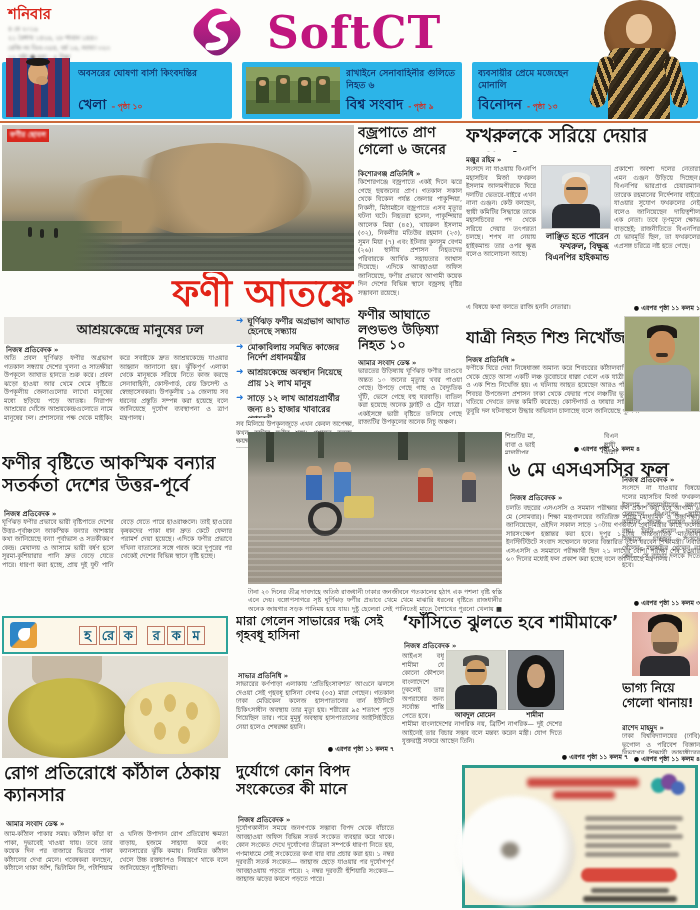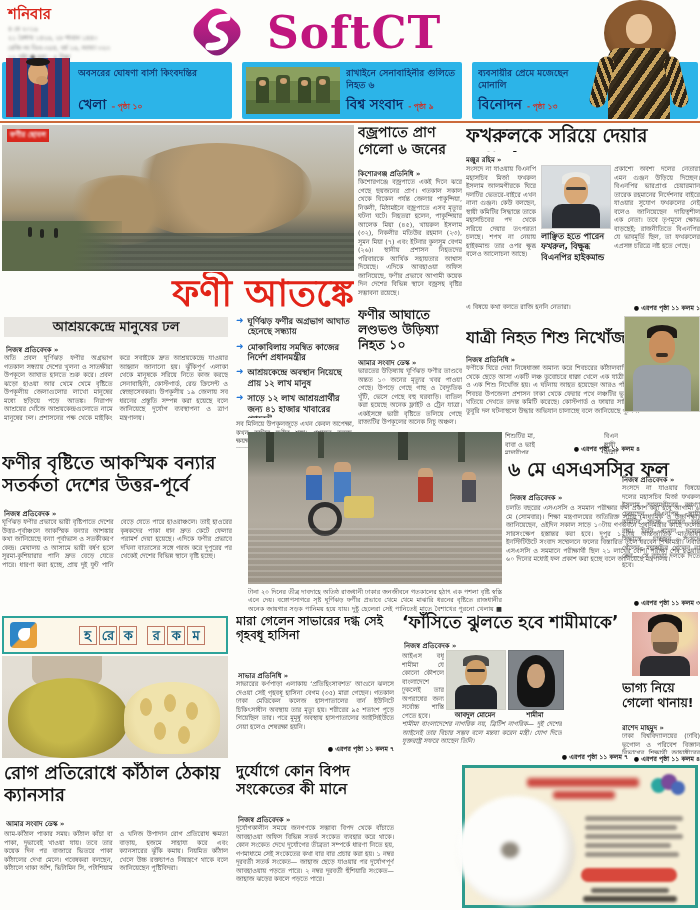--- a/index.html
+++ b/index.html
@@ -117,21 +117,21 @@
     <div class="abs" style="left:26px;top:102px;width:4px;height:10px;background:#22241f;border-radius:2px;"></div>
     <div class="abs" style="left:38px;top:104px;width:4px;height:9px;background:#22241f;border-radius:2px;"></div>
     <div class="abs" style="left:52px;top:103px;width:4px;height:10px;background:#22241f;border-radius:2px;"></div>
     <div class="abs" style="left:5px;top:4px;width:42px;height:13px;background:#d8281e;color:#fff;font-size:7px;font-weight:bold;text-align:center;line-height:13px;overflow:hidden;">
       <span class="blur1">ফণীর ছোবল</span>
     </div>
   </div>
 
   <div class="abs hl" style="left:2px;top:272px;width:352px;height:40px;font-size:37px;color:#e22418;text-align:right;">ফণী আতঙ্কে উপকূলবাসী</div>
 
-  <div class="abs subhead-box" style="left:4px;top:317px;width:224px;height:20px;">
+  <div class="abs subhead-box" style="left:4px;top:317px;width:224px;height:27px;padding-left:24px;">
     <span style="font-size:13px;font-weight:bold;color:#1c1c1c;">আশ্রয়কেন্দ্রে মানুষের ঢল</span>
   </div>
   <div class="abs byline" style="left:6px;top:344px;width:120px;">নিজস্ব প্রতিবেদক »</div>
   <div class="abs body-text c2" style="left:4px;top:354px;width:224px;height:94px;">অতি প্রবল ঘূর্ণিঝড় ফণীর অগ্রভাগ গতকাল সন্ধ্যায় দেশের খুলনা ও সাতক্ষীরা উপকূলে আঘাত হানতে শুরু করে। প্রবল ঝড়ো হাওয়া আর থেমে থেমে বৃষ্টিতে উপকূলীয় জেলাগুলোর লাখো মানুষের মধ্যে ছড়িয়ে পড়ে আতঙ্ক। নিরাপদ আশ্রয়ের খোঁজে আশ্রয়কেন্দ্রগুলোতে নামে মানুষের ঢল। প্রশাসনের পক্ষ থেকে মাইকিং করে সবাইকে দ্রুত আশ্রয়কেন্দ্রে যাওয়ার আহ্বান জানানো হয়। ঝুঁকিপূর্ণ এলাকা থেকে মানুষকে সরিয়ে নিতে কাজ করছে সেনাবাহিনী, কোস্টগার্ড, রেড ক্রিসেন্ট ও স্বেচ্ছাসেবকরা। উপকূলীয় ১৯ জেলায় সব ধরনের প্রস্তুতি সম্পন্ন করা হয়েছে বলে জানিয়েছে দুর্যোগ ব্যবস্থাপনা ও ত্রাণ মন্ত্রণালয়।</div>
 
   <div class="abs" style="left:236px;top:316px;width:118px;height:102px;overflow:hidden;">
     <div class="bullet-item">
       <span class="arrow-icon">➜</span>
       <span class="bullet-text">ঘূর্ণিঝড় ফণীর অগ্রভাগ আঘাত হেনেছে সন্ধ্যায়</span>
     </div>
@@ -162,21 +162,21 @@
   <div class="abs hl" style="left:466px;top:124px;width:234px;height:28px;font-size:19px;">ফখরুলকে সরিয়ে দেয়ার গুঞ্জন!</div>
   <div class="abs byline" style="left:466px;top:154px;width:120px;">মঞ্জুর রহিম »</div>
   <div class="abs body-text" style="left:466px;top:165px;width:70px;height:136px;">সংসদে না যাওয়ায় বিএনপি মহাসচিব মির্জা ফখরুল ইসলাম আলমগীরকে ঘিরে দলটির ভেতরে-বাইরে এখন নানা গুঞ্জন। কেউ বলছেন, স্থায়ী কমিটির সিদ্ধান্তে তাকে মহাসচিবের পদ থেকে সরিয়ে দেয়ার তৎপরতা চলছে। শপথ না নেয়ায় হাইকমান্ড তার ওপর ক্ষুব্ধ বলেও আলোচনা আছে।</div>
 
   <div class="abs photo" style="left:541px;top:165px;width:68px;height:62px;background:linear-gradient(180deg,#d9dde0 0 62%,#aeb6bd 100%);border:1px solid #d0d0d0;">
     <div class="abs" style="left:20px;top:6px;width:28px;height:12px;border-radius:50% 50% 0 0;background:#e9e9e5;"></div>
     <div class="abs" style="left:22px;top:11px;width:24px;height:28px;border-radius:46%;background:#d9a876;"></div>
     <div class="abs" style="left:24px;top:21px;width:20px;height:3px;background:#3a3a3a;border-radius:2px;"></div>
     <div class="abs" style="left:10px;top:38px;width:48px;height:24px;border-radius:10px 10px 0 0;background:#2a2d33;"></div>
   </div>
-  <div class="abs" style="left:541px;top:231px;width:68px;height:40px;font-size:8.2px;font-weight:bold;color:#202020;text-align:left;line-height:1.25;overflow:hidden;">লাঞ্ছিত হতে পারেন ফখরুল, বিক্ষুব্ধ বিএনপির হাইকমান্ড</div>
+  <div class="abs" style="left:541px;top:231px;width:68px;height:40px;font-size:8.2px;font-weight:bold;color:#202020;text-align:right;line-height:1.25;overflow:hidden;">লাঞ্ছিত হতে পারেন ফখরুল, বিক্ষুব্ধ বিএনপির হাইকমান্ড</div>
 
   <div class="abs body-text" style="left:614px;top:165px;width:86px;height:136px;">প্রকাশ্যে অবশ্য দলের নেতারা এমন গুঞ্জন উড়িয়ে দিচ্ছেন। বিএনপির ভারপ্রাপ্ত চেয়ারম্যান তারেক রহমানের নির্দেশনার বাইরে যাওয়ার সুযোগ ফখরুলের নেই বলেও জানিয়েছেন দায়িত্বশীল এক নেতা। তবে তৃণমূলে ক্ষোভ বাড়ছেই; রাজনীতিতে বিএনপির যে ভাবমূর্তি ছিল, তা ফখরুলের এপ্রসঙ্গ চরিত্রে নষ্ট হতে গেছে।</div>
   <div class="abs body-text" style="left:466px;top:303px;width:126px;height:10px;">এ বিষয়ে কথা বলতে রাজি হননি নেতারা।</div>
   <div class="abs marker" style="left:596px;top:303px;width:104px;">● এরপর পৃষ্ঠা ১১ কলম ১</div>
 
   <div class="abs hl" style="left:466px;top:328px;width:176px;height:24px;font-size:16px;">যাত্রী নিহত শিশু নিখোঁজ</div>
   <div class="abs byline" style="left:466px;top:354px;width:120px;">নিজস্ব প্রতিনিধি »</div>
   <div class="abs body-text" style="left:466px;top:364px;width:174px;height:78px;">ফণীকে ঘিরে দেয়া নিষেধাজ্ঞা অমান্য করে শিবচরের কাঁঠালবাড়ি ঘাট থেকে ছেড়ে আসা একটি লঞ্চ ডুবোচরে ধাক্কা খেলে এক যাত্রী নিহত ও এক শিশু নিখোঁজ হয়। এ ঘটনায় আহত হয়েছেন আরও পাঁচজন। শিবচর উপজেলা প্রশাসন ঢাকা থেকে ফেরার পথে লঞ্চটির ভুলত্রুটি খতিয়ে দেখতে তদন্ত কমিটি করেছে। কোস্টগার্ড ও ফায়ার সার্ভিসের ডুবুরি দল ঘটনাস্থলে উদ্ধার অভিযান চালাচ্ছে বলে জানিয়েছে পুলিশ।</div>
   <div class="abs marker" style="left:540px;top:444px;width:100px;">● এরপর পৃষ্ঠা ১১ কলম ৪</div>
   <div class="abs body-text" style="left:505px;top:432px;width:30px;height:22px;">শিশুটির মা, বাবা ও ভাই মাদারীপুর সদর হাসপাতালে ভর্তি রয়েছে। নিখোঁজ শিশুটি মো. ইসমাইল হোসেনের ছেলে।</div>
@@ -260,21 +260,21 @@
     <div class="abs" style="left:8px;top:34px;width:42px;height:24px;border-radius:9px 9px 0 0;background:#23262b;"></div>
   </div>
   <div class="abs pcap" style="left:446px;top:709px;width:58px;">আবদুল মোমেন</div>
 
   <div class="abs photo" style="left:508px;top:650px;width:54px;height:58px;background:#7f8489;border:1px solid #6f7478;">
     <div class="abs" style="left:8px;top:4px;width:38px;height:52px;border-radius:50% 50% 30% 30%;background:#141414;"></div>
     <div class="abs" style="left:18px;top:13px;width:18px;height:24px;border-radius:48%;background:#caa27c;"></div>
   </div>
   <div class="abs pcap" style="left:508px;top:709px;width:54px;">শামীমা</div>
 
-  <div class="abs body-text" style="left:402px;top:720px;width:160px;height:38px;font-style:italic;">শামীমা বাংলাদেশের নাগরিক নয়, ব্রিটিশ নাগরিক— দুই দেশের আইনেই তার বিচার সম্ভব বলে মন্তব্য করেন মন্ত্রী। যোগ দিতে যুক্তরাষ্ট্র সফরে আছেন তিনি।</div>
+  <div class="abs body-text" style="left:402px;top:720px;width:160px;height:38px;">শামীমা বাংলাদেশের নাগরিক নয়, ব্রিটিশ নাগরিক— দুই দেশের আইনেই তার বিচার সম্ভব বলে মন্তব্য করেন মন্ত্রী। যোগ দিতে যুক্তরাষ্ট্র সফরে আছেন তিনি।</div>
   <div class="abs marker" style="left:540px;top:752px;width:88px;">● এরপর পৃষ্ঠা ১১ কলম ৭</div>
 
   <div class="abs photo" style="left:632px;top:612px;width:66px;height:64px;background:radial-gradient(circle at 70% 30%,#f0d9a8 0 22%,#e8b9b0 45%,#dfa496 100%);">
     <div class="abs" style="left:16px;top:2px;width:34px;height:18px;border-radius:50% 50% 0 0;background:#171513;"></div>
     <div class="abs" style="left:19px;top:10px;width:28px;height:32px;border-radius:46%;background:#caa27c;"></div>
     <div class="abs" style="left:21px;top:30px;width:24px;height:12px;border-radius:0 0 50% 50%;background:rgba(40,32,26,.55);"></div>
     <div class="abs" style="left:8px;top:44px;width:50px;height:20px;border-radius:10px 10px 0 0;background:#2c2c30;"></div>
   </div>
   <div class="abs hl" style="left:622px;top:680px;width:78px;height:40px;font-size:12.5px;">ভাগ্য নিয়ে গেলো থানায়!</div>
   <div class="abs byline" style="left:622px;top:722px;width:78px;">রাশেদ মাহমুদ »</div>

